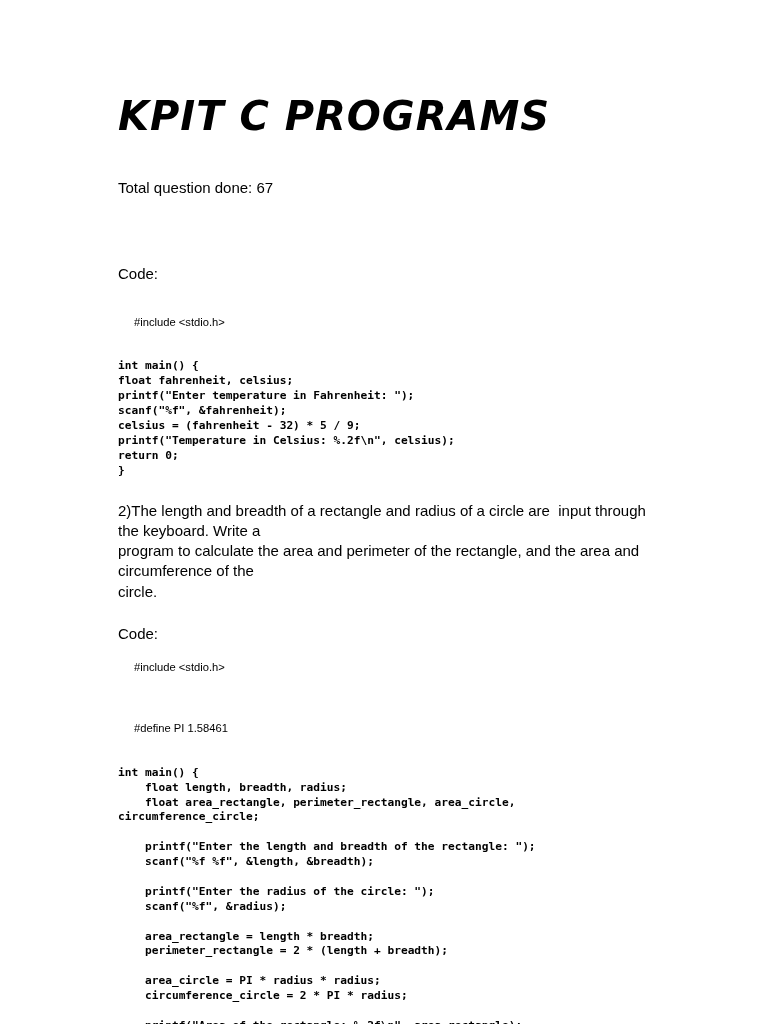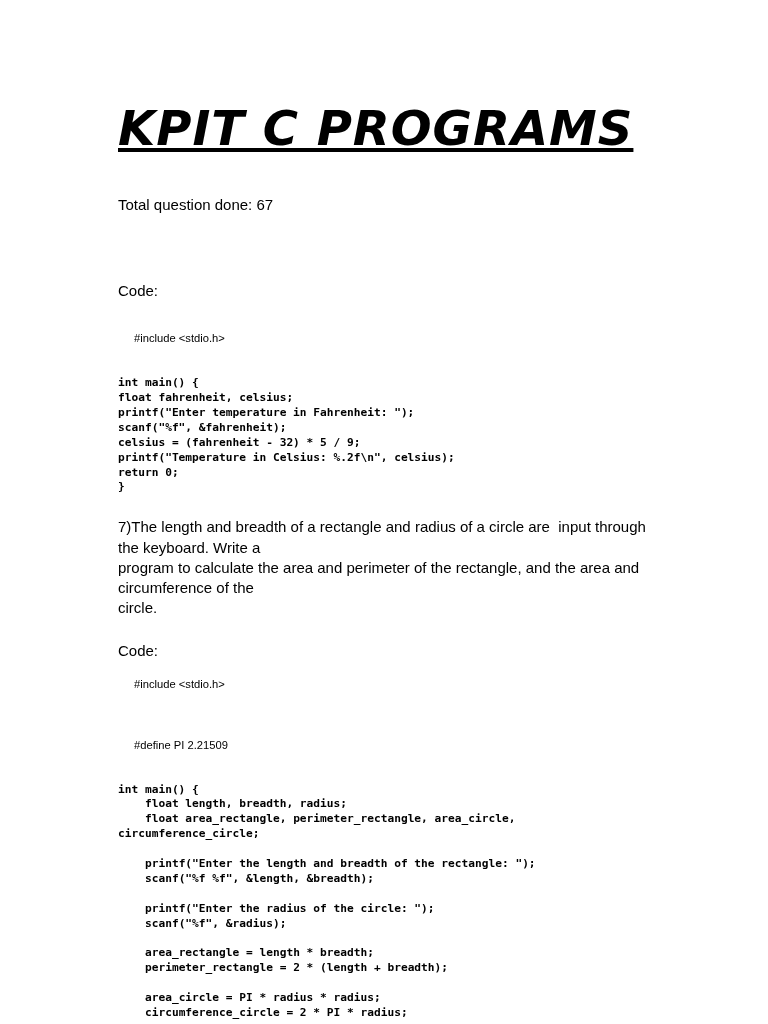--- a/index.html
+++ b/index.html
@@ -17,29 +17,28 @@
   .page {
     position: relative;
     width: 768px;
     height: 1024px;
     background: #ffffff;
     box-sizing: border-box;
     padding: 88px 110px 0 118px;
   }
   .doc-title {
     font-family: "DejaVu Sans", sans-serif;
-    font-size: 48px;
+    font-size: 40px;
     font-weight: bold;
     font-style: italic;
     letter-spacing: 1px;
-    margin: 8px 0 0 0;
+    margin: 0 0 0 0;
     padding-top: 6px;
     line-height: 1.1;
     white-space: nowrap;
-    text-decoration: underline;
   }
   .para {
     font-size: 15px;
     line-height: 1.35;
     margin: 0;
     white-space: pre-wrap;
   }
   .gap-lg { height: 40px; }
   .gap-md { height: 22px; }
   .gap-sm { height: 14px; }
@@ -85,33 +84,33 @@
 float fahrenheit, celsius;
 printf("Enter temperature in Fahrenheit: ");
 scanf("%f", &amp;fahrenheit);
 celsius = (fahrenheit - 32) * 5 / 9;
 printf("Temperature in Celsius: %.2f\n", celsius);
 return 0;
 }</pre>
 
   <div class="gap-md"></div>
 
-  <p class="para">7)The length and breadth of a rectangle and radius of a circle are  input through the keyboard. Write a
+  <p class="para">2)The length and breadth of a rectangle and radius of a circle are  input through the keyboard. Write a
 program to calculate the area and perimeter of the rectangle, and the area and circumference of the
 circle.</p>
 
   <div class="gap-md"></div>
 
   <p class="para">Code:</p>
 
   <p class="code">#include &lt;stdio.h&gt;</p>
 
   <div class="gap-sm"></div>
 
-  <p class="code">#define PI 2.21509</p>
+  <p class="code">#define PI 1.58461</p>
 
   <div class="gap-sm"></div>
 
   <pre class="code block">int main() {
     float length, breadth, radius;
     float area_rectangle, perimeter_rectangle, area_circle, circumference_circle;
 
     printf("Enter the length and breadth of the rectangle: ");
     scanf("%f %f", &amp;length, &amp;breadth);
 

